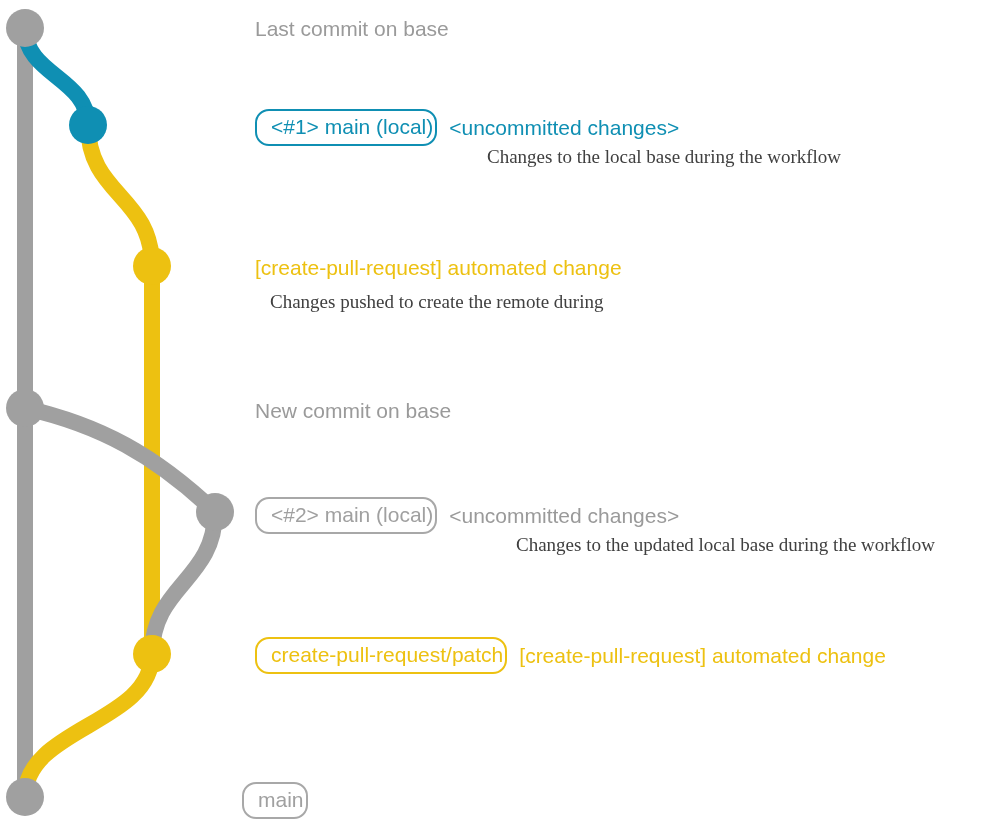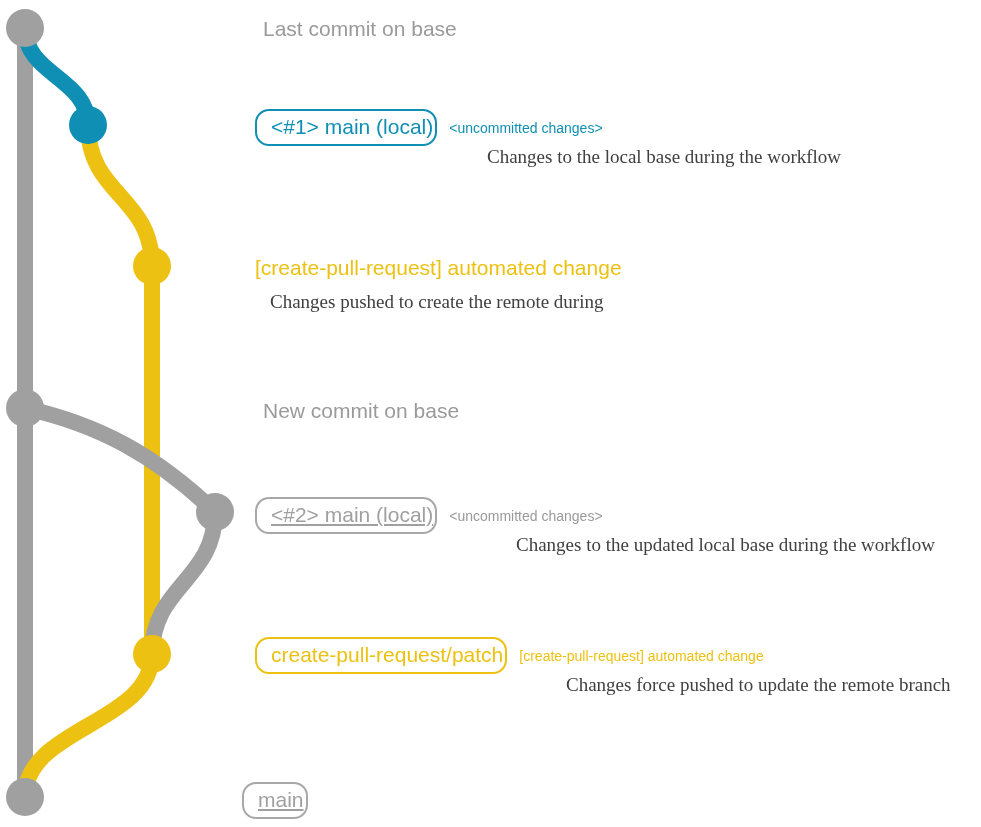--- a/index.html
+++ b/index.html
@@ -46,38 +46,38 @@
     border-radius: 14px;
     padding: 5px 2px 7px 14px;
     font-size: 21px;
     line-height: 1;
     color: #999999;
     background: transparent;
     box-sizing: border-box;
   }
   .pill.blue   { border-color: #0f8fb3; color: #0f8fb3; }
   .pill.yellow { border-color: #edc111; color: #edc111; }
-  .pill.gray   { border-color: #a8a8a8; color: #a0a0a0; text-decoration: underline; }
+  .pill.gray   { border-color: #a8a8a8; color: #a0a0a0; }
 
   .subject {
-    font-size: 14px;
+    font-size: 21px;
     line-height: 1;
     margin-left: 12px;
   }
   .subject.blue   { color: #0f8fb3; }
   .subject.yellow { color: #edc111; }
   .subject.gray   { color: #9a9a9a; }
 
   .headline {
     position: absolute;
     font-size: 21px;
     line-height: 1;
     white-space: nowrap;
   }
-  .headline.gray   { color: #9a9a9a; margin-left: 8px; }
+  .headline.gray   { color: #9a9a9a; }
   .headline.yellow { color: #edc111; }
 
   .desc {
     position: absolute;
     font-family: "Liberation Serif", serif;
     font-size: 19px;
     line-height: 1;
     color: #404040;
     white-space: nowrap;
   }
@@ -128,19 +128,18 @@
   <div class="row" style="left:255px; top:497px;">
     <span class="pill gray">&lt;#2&gt; main (local)</span>
     <span class="subject gray">&lt;uncommitted changes&gt;</span>
   </div>
   <div class="desc" style="left:516px; top:535px;">Changes to the updated local base during the workflow</div>
 
   <div class="row" style="left:255px; top:637px;text-align:right;">
     <span class="pill yellow">create-pull-request/patch</span>
     <span class="subject yellow">[create-pull-request] automated change</span>
   </div>
-  <div class="desc" style="left:566px; top:675px;">Changes force pushed to update the remote branch</div>
 
   <div class="row" style="left:242px; top:782px;">
     <span class="pill gray">main</span>
   </div>
 
 </div>
 
 </body></html>

